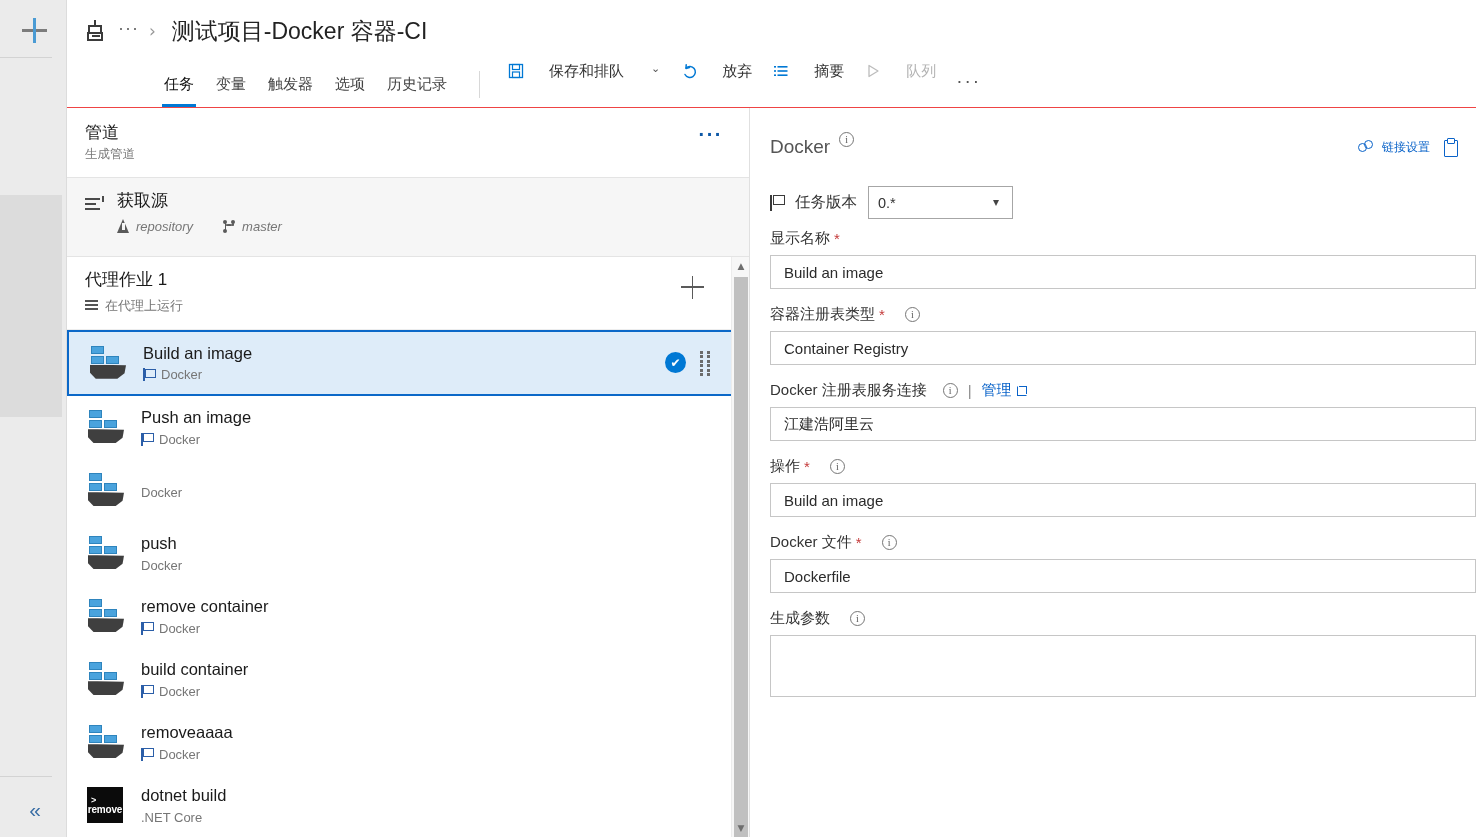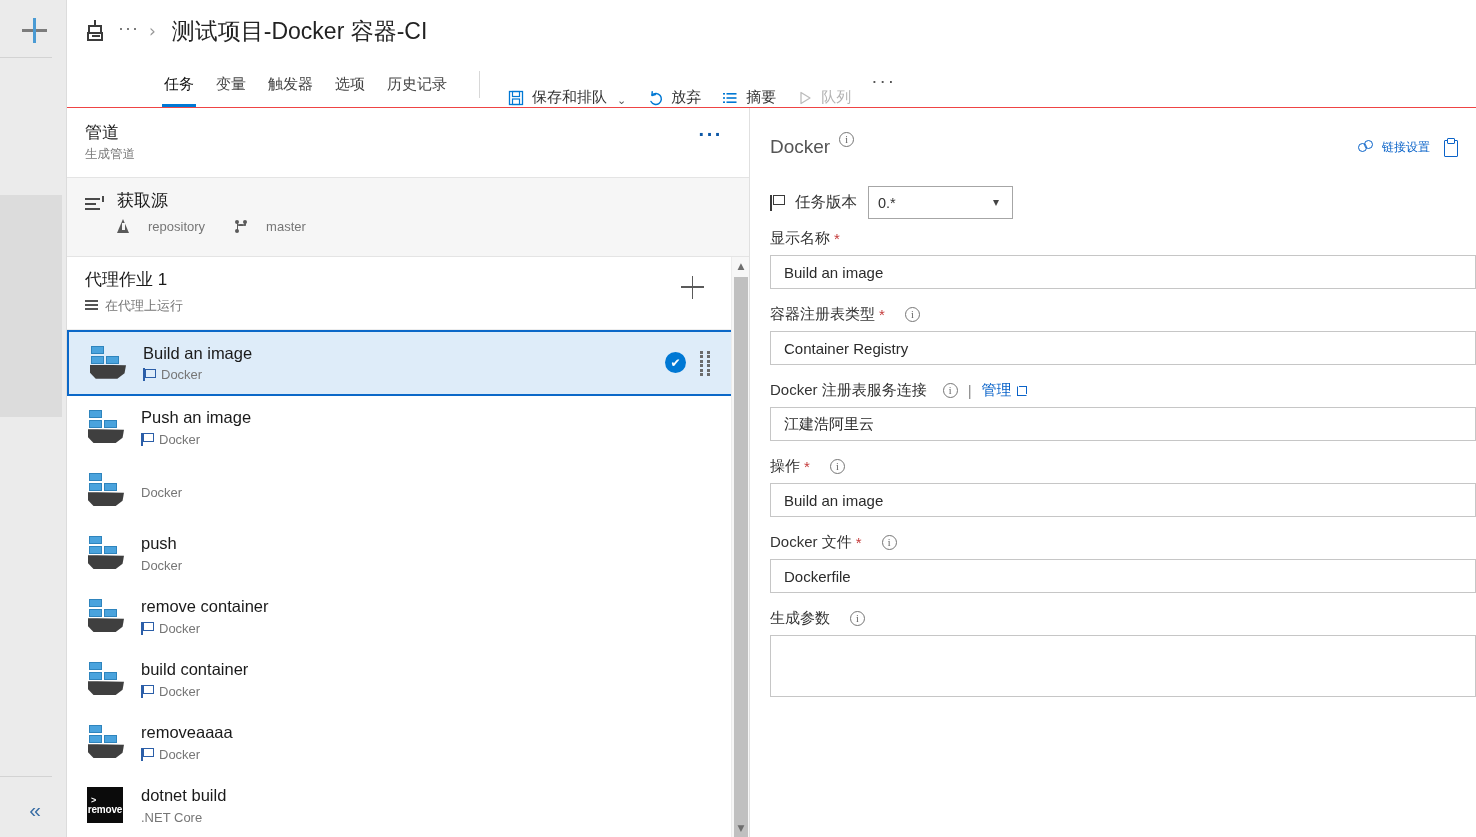--- a/index.html
+++ b/index.html
@@ -141,27 +141,27 @@
     position: absolute;
     left: 9px; right: 9px; bottom: 0;
     height: 3px; background: #0078d4;
   }
   .tb-sep {
     width: 1px;
     background: #d8d8d8;
     margin: 9px 17px 9px 21px;
   }
   .tbtn {
-    display: flex; align-items: flex-end;
+    display: flex; align-items: flex-start;
     padding: 0 10px;
     font-size: 15px;
     color: #333;
     cursor: pointer;
     white-space: nowrap;
-    gap: 7px;
+    gap: 24px;
   }
   .tbtn.disabled { color: #b3b3b3; cursor: default; }
   .tbtn .ico {
     display: inline-flex;
     align-items: center; justify-content: center;
     width: 18px; height: 18px;
     color: #0078d4;
   }
   .tbtn.disabled .ico { color: #bcbcbc; }
   .caret-dn {
@@ -223,21 +223,21 @@
   }
   .gs-icon i {
     position: absolute; left: 0; height: 2px; background: #4a4a4a; display:block;
   }
   .gs-icon i:nth-child(1){ top:3px; width:15px;}
   .gs-icon i:nth-child(2){ top:8px; width:11px;}
   .gs-icon i:nth-child(3){ top:13px; width:15px;}
   .gs-icon i:nth-child(4){ top:1px; left:17px; width:2px; height:6px;}
   .gs-title { font-size: 17px; color: #1a1a1a; line-height: 1.2; }
   .gs-meta { display: flex; align-items: center; margin-top: 7px; gap: 8px;}
-  .gs-meta .chunk { display:flex; align-items:center; gap:18px; margin-right: 22px;}
+  .gs-meta .chunk { display:flex; align-items:center; gap:6px; margin-right: 22px; font-style: italic;}
   .gs-meta .txt { font-size: 13px; color: #767676; }
   .repo-glyph {
     width:13px;height:14px;position:relative;flex-shrink:0;
   }
   .repo-glyph::before{
     content:"";position:absolute;left:0;top:0;width:0;height:0;
     border-left:6.5px solid transparent;border-right:6.5px solid transparent;
     border-bottom:14px solid #5a5a5a;
   }
   .repo-glyph::after{

